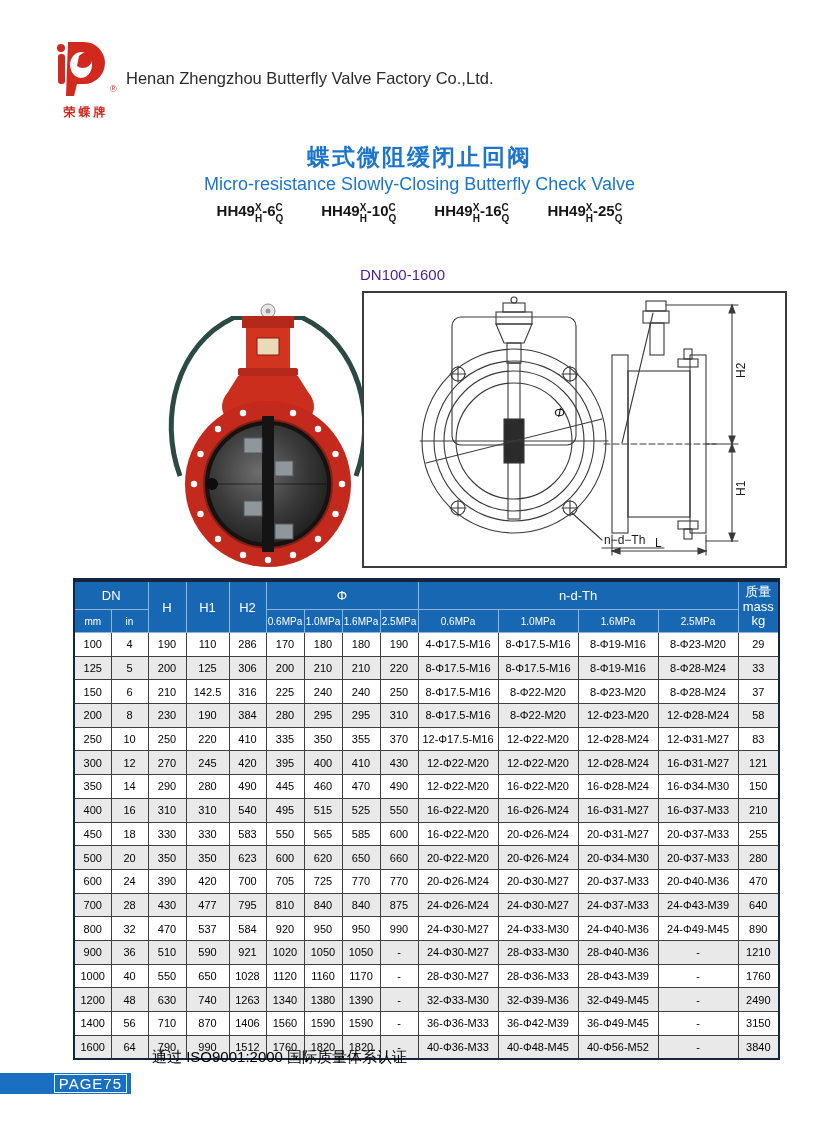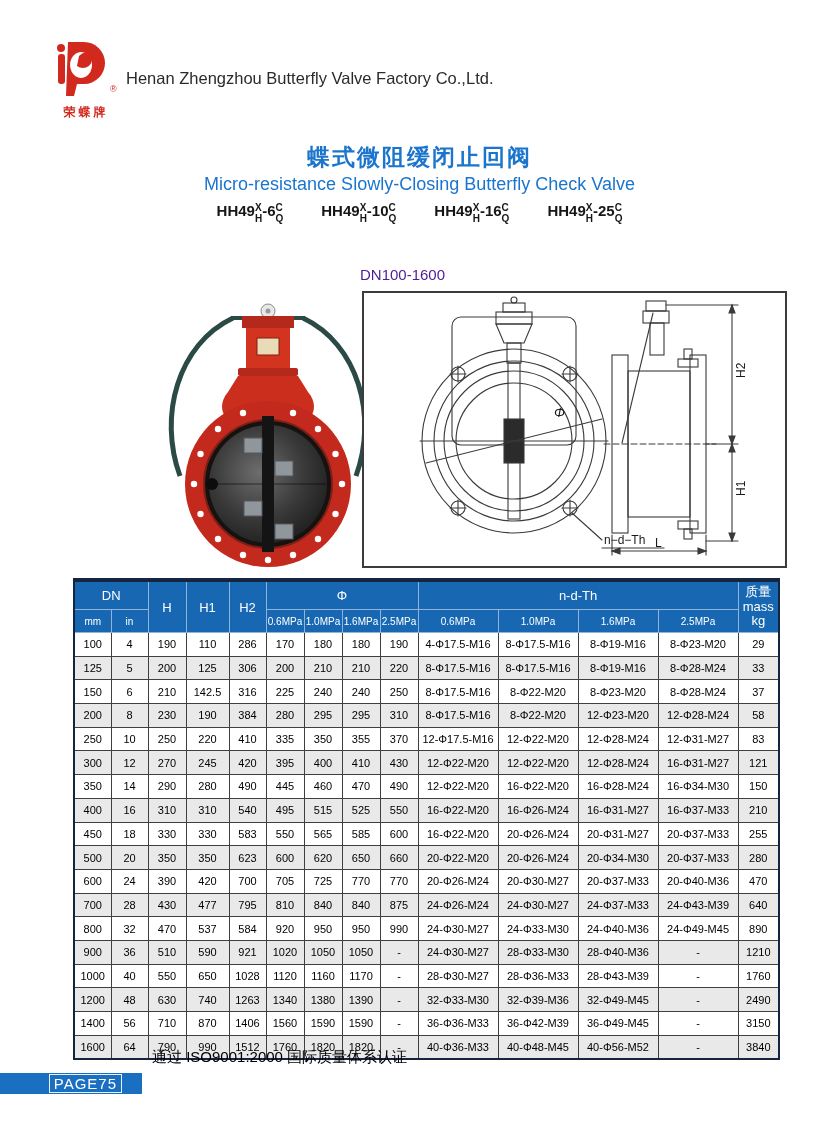--- a/index.html
+++ b/index.html
@@ -37,23 +37,23 @@
   .vtable th{background:#1767b2;color:#fff;font-weight:normal;
              border:1px solid #8fb4d8;text-align:center;padding:0;}
   .vtable thead tr.hrow1 th{font-size:13px;height:27px;}
   .vtable thead tr.hrow2 th{font-size:10px;height:22px;}
   .vtable th.mass-h{font-size:11px;white-space:pre-line;line-height:1.15;}
   .vtable td{border:1px solid #3f3f3f;text-align:center;font-size:11px;
              height:22.7px;padding:0;color:#000;background:#fff;}
   .vtable tr.alt td{background:#e9e9e9;}
 
   
-  .page-bar{position:absolute;left:0;top:1073px;width:142px;height:21px;
+  .page-bar{position:absolute;left:0;top:1073px;width:131px;height:21px;
             background:#1a6fc0;color:#fff;font-size:15px;display:flex;
-            align-items:center;justify-content:flex-end;padding-right:20px;
+            align-items:center;justify-content:flex-end;padding-right:4px;
             box-sizing:border-box;letter-spacing:1px;}
   .page-bar .inner{border:1px solid rgba(255,255,255,.9);padding:0 4px;line-height:17px;}
   .cert{position:absolute;left:152px;top:1048px;font-size:15px;color:#000000;}
 </style>
 </head>
 <body>
 
 <div class="page">
 
   <div class="logo-wrap">

